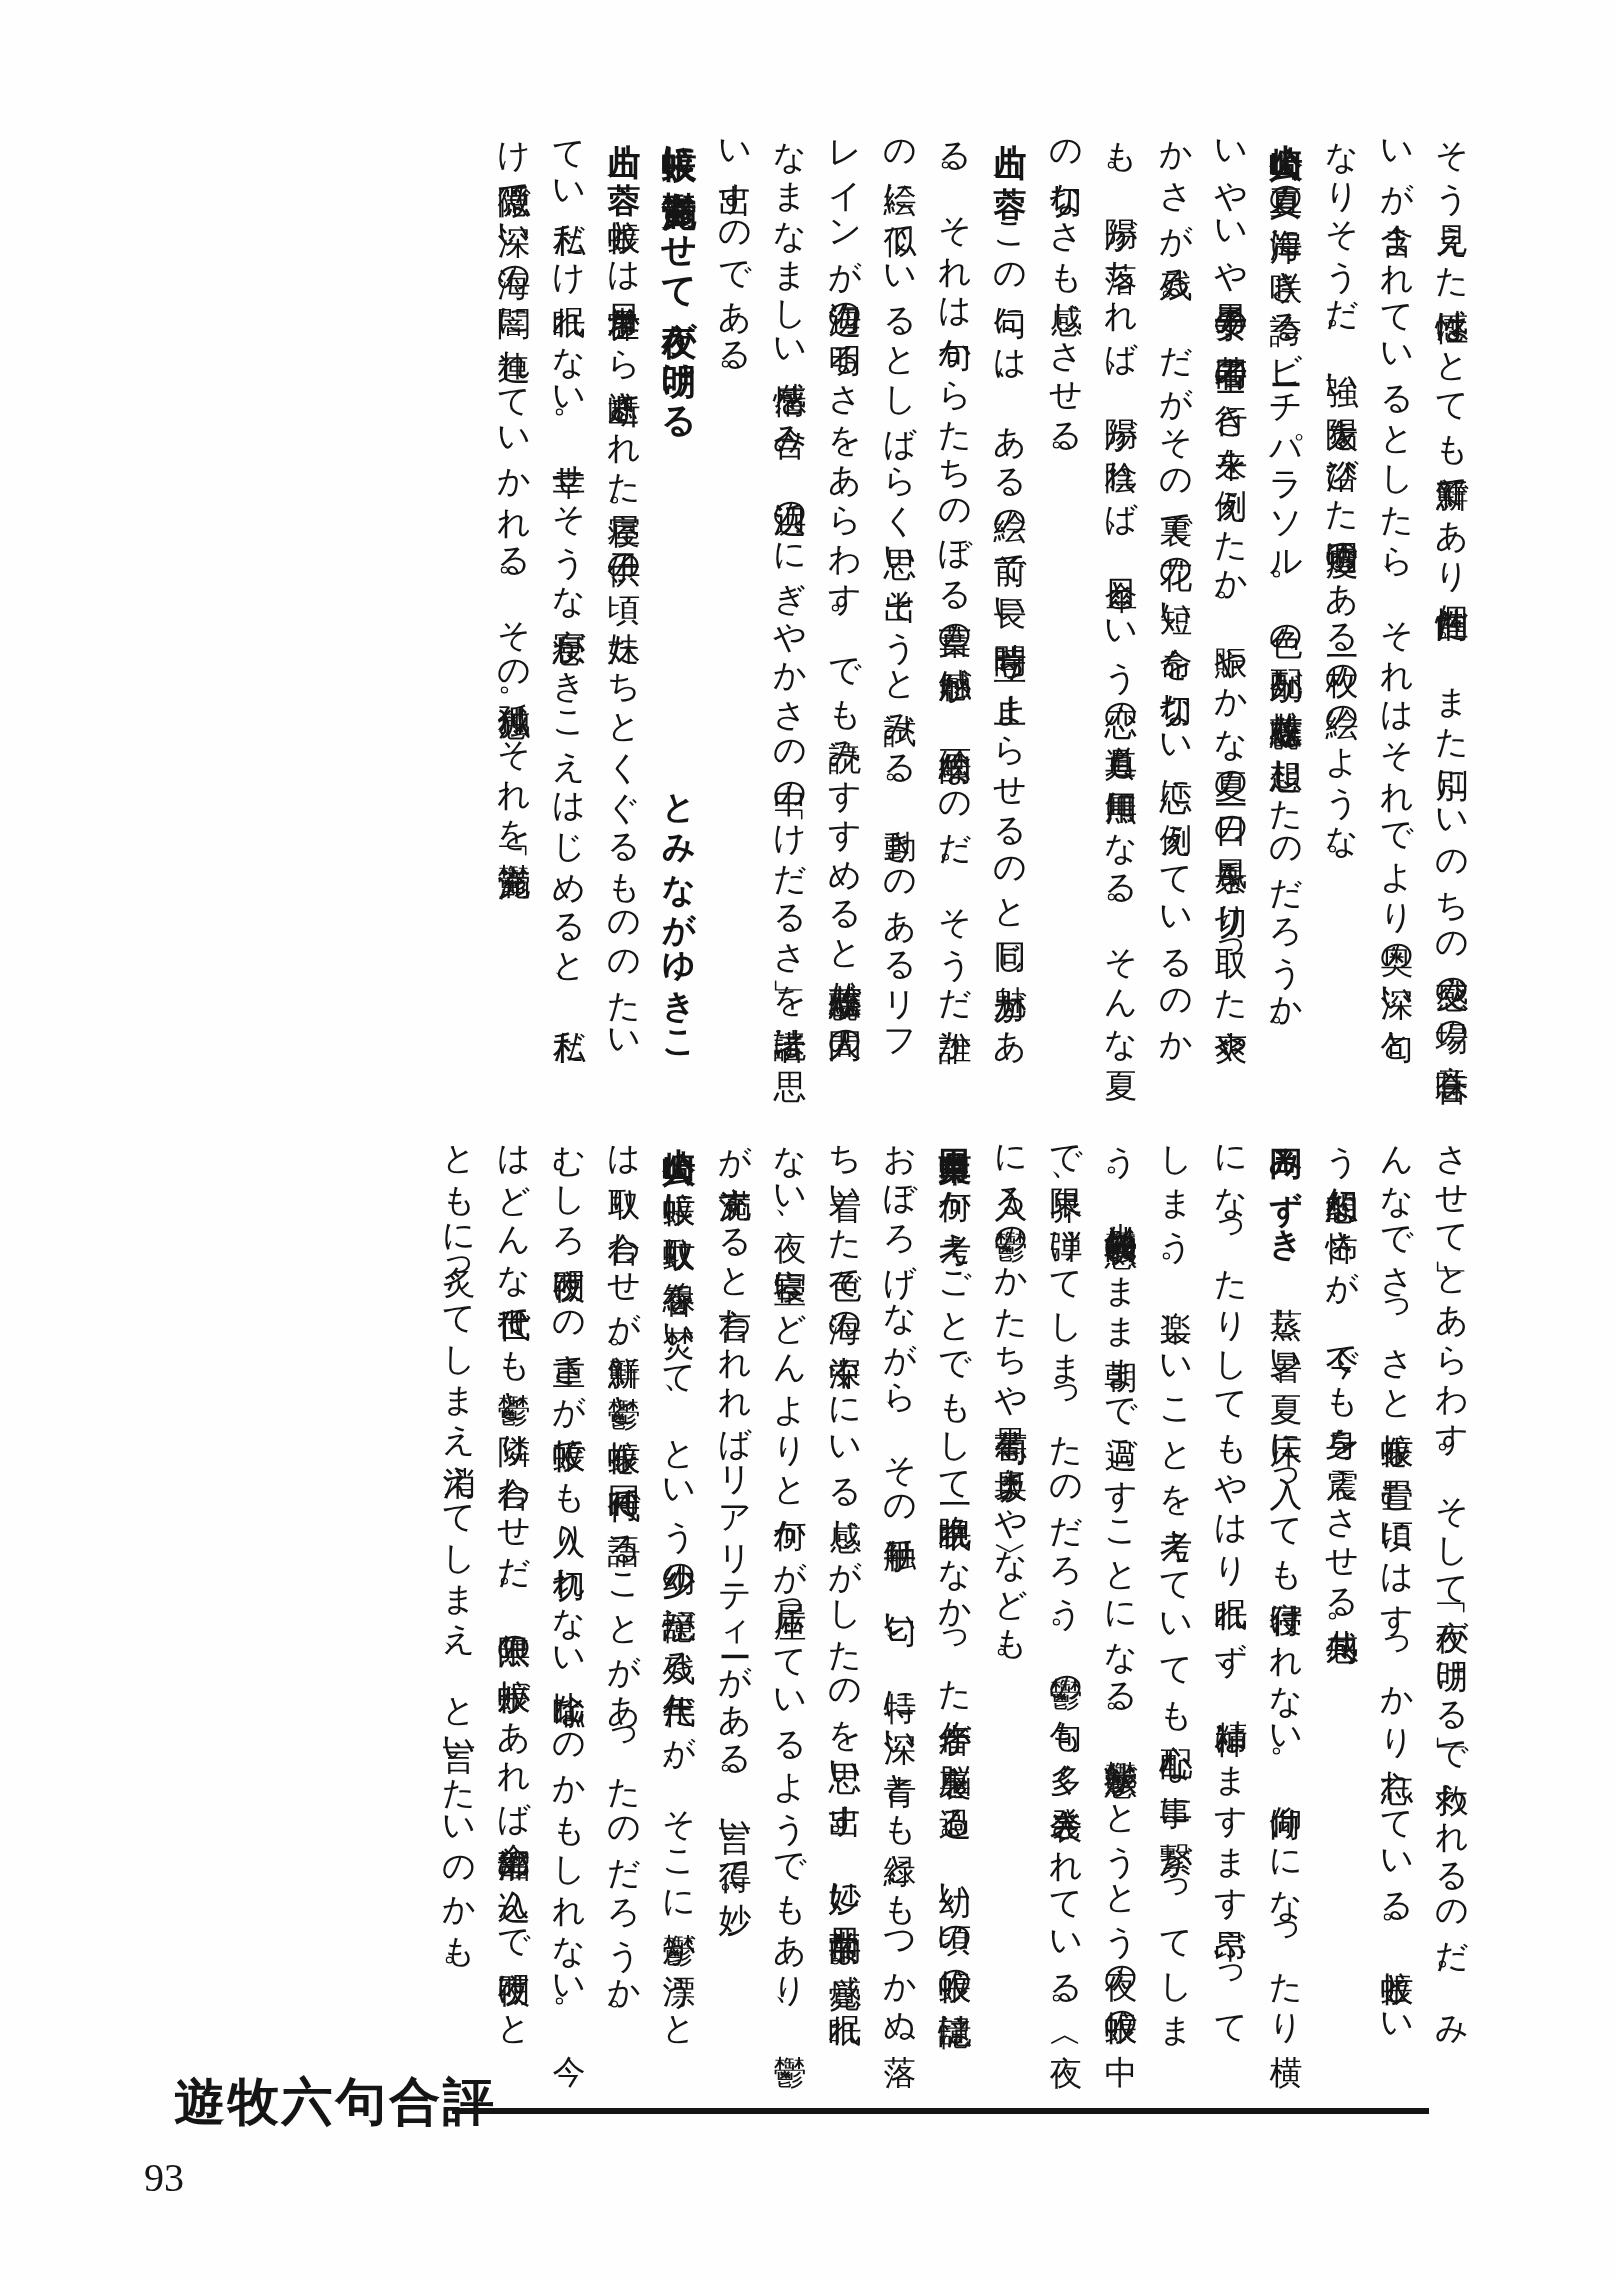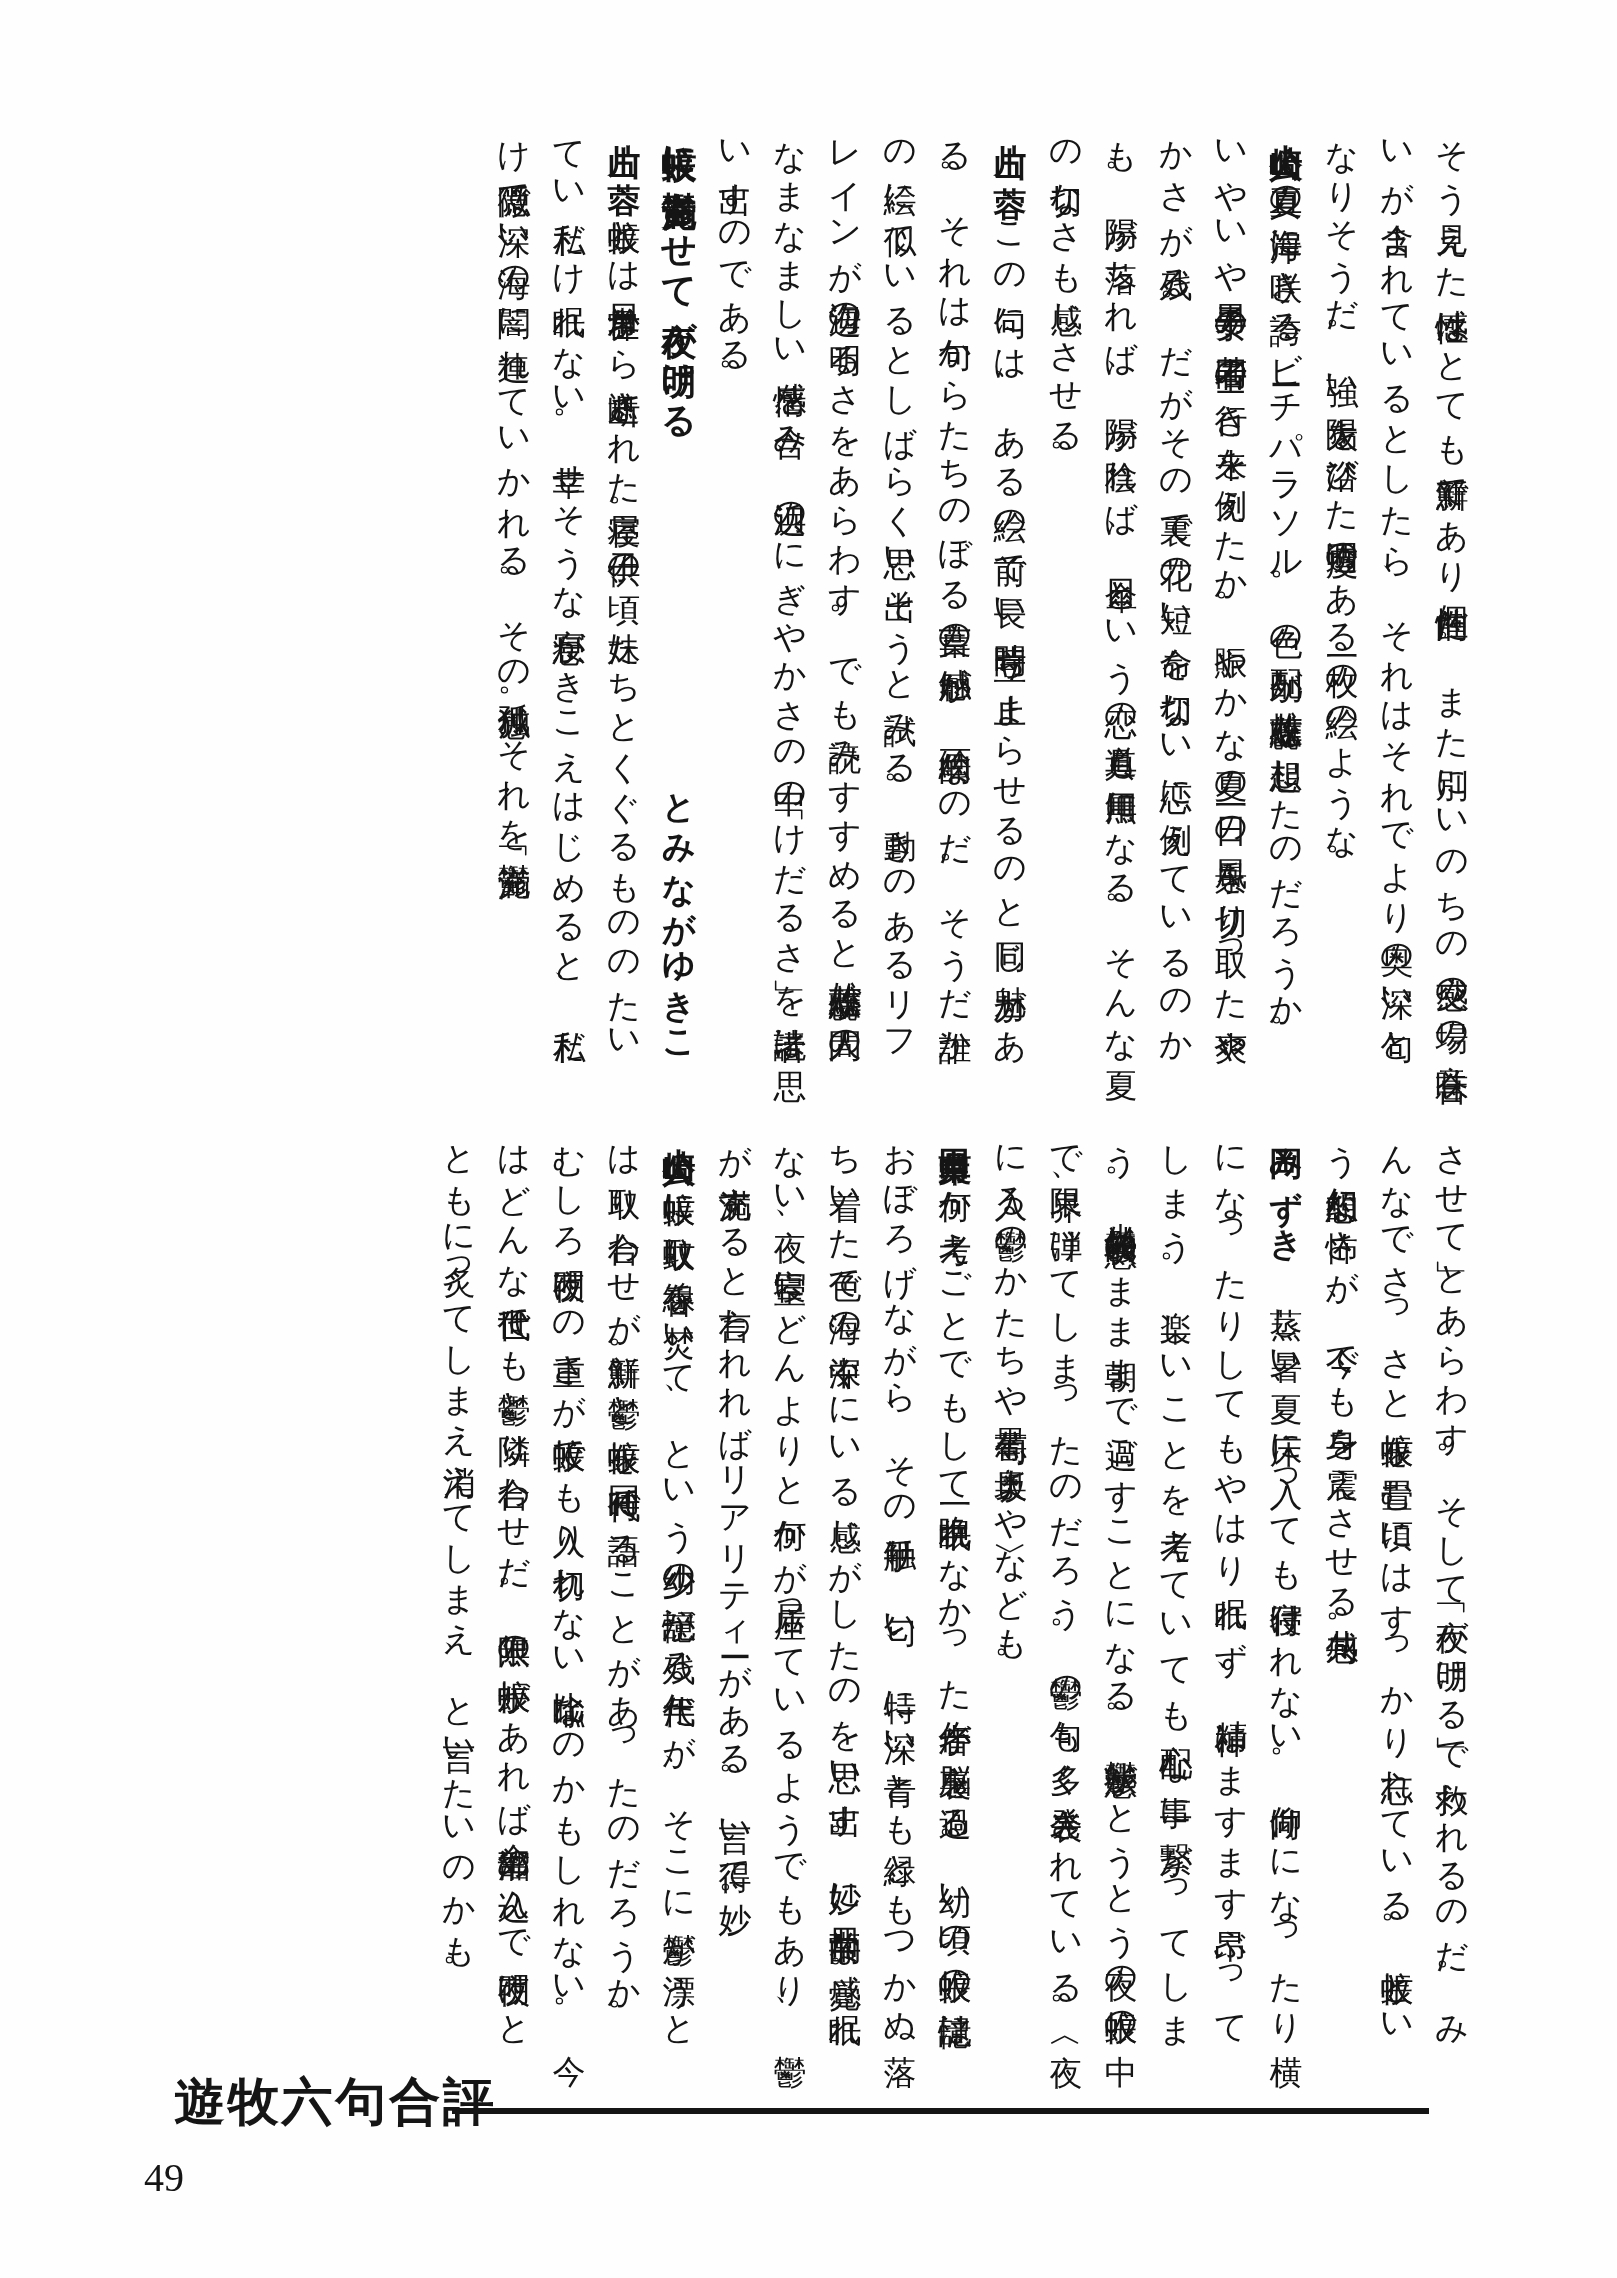--- a/index.html
+++ b/index.html
@@ -98,16 +98,16 @@
     <p>
       <b class="author">田中葉月</b><span>　何か考えごとでもして一晩中眠れなかった作者が脳裏を過る。幼い頃の蚊帳の記憶はおぼろげながら、その手触り、匂い、特に深い青とも緑ともつかぬ落ち着いた色で海の中深くにいる感じがしたのを思い出す。妙に非日常的な感覚。眠れない夜、寝室にどんよりと何かが居座っているようでもあり、鬱が充満すると言われればリアリティーがある。言い得て妙。</span>
     </p>
     <p>
       <b class="author">山崎公人</b><span>　蚊帳に蚊取り線香を焚いて、という幼少の記憶が残る年代だが、そこに鬱が漂うとは取り合わせが新鮮。鬱と蚊帳を同時代で語ることがあったのだろうか。むしろ夜明けの重さが蚊帳でも入り切れない比喩なのかもしれない。今はどんな世代でも鬱と隣り合わせだ。無限の蚊帳があれば全部溜め込んで夜明けとともに炙ってしまえ消えてしまえ、と言いたいのかも。</span>
     </p>
   </div>
 
   <div class="section-title">遊牧六句合評</div>
   <div class="title-rule"></div>
-  <div class="page-number">49</div>
+  <div class="page-number">93</div>
 
 </div>
 
 
 </body></html>

